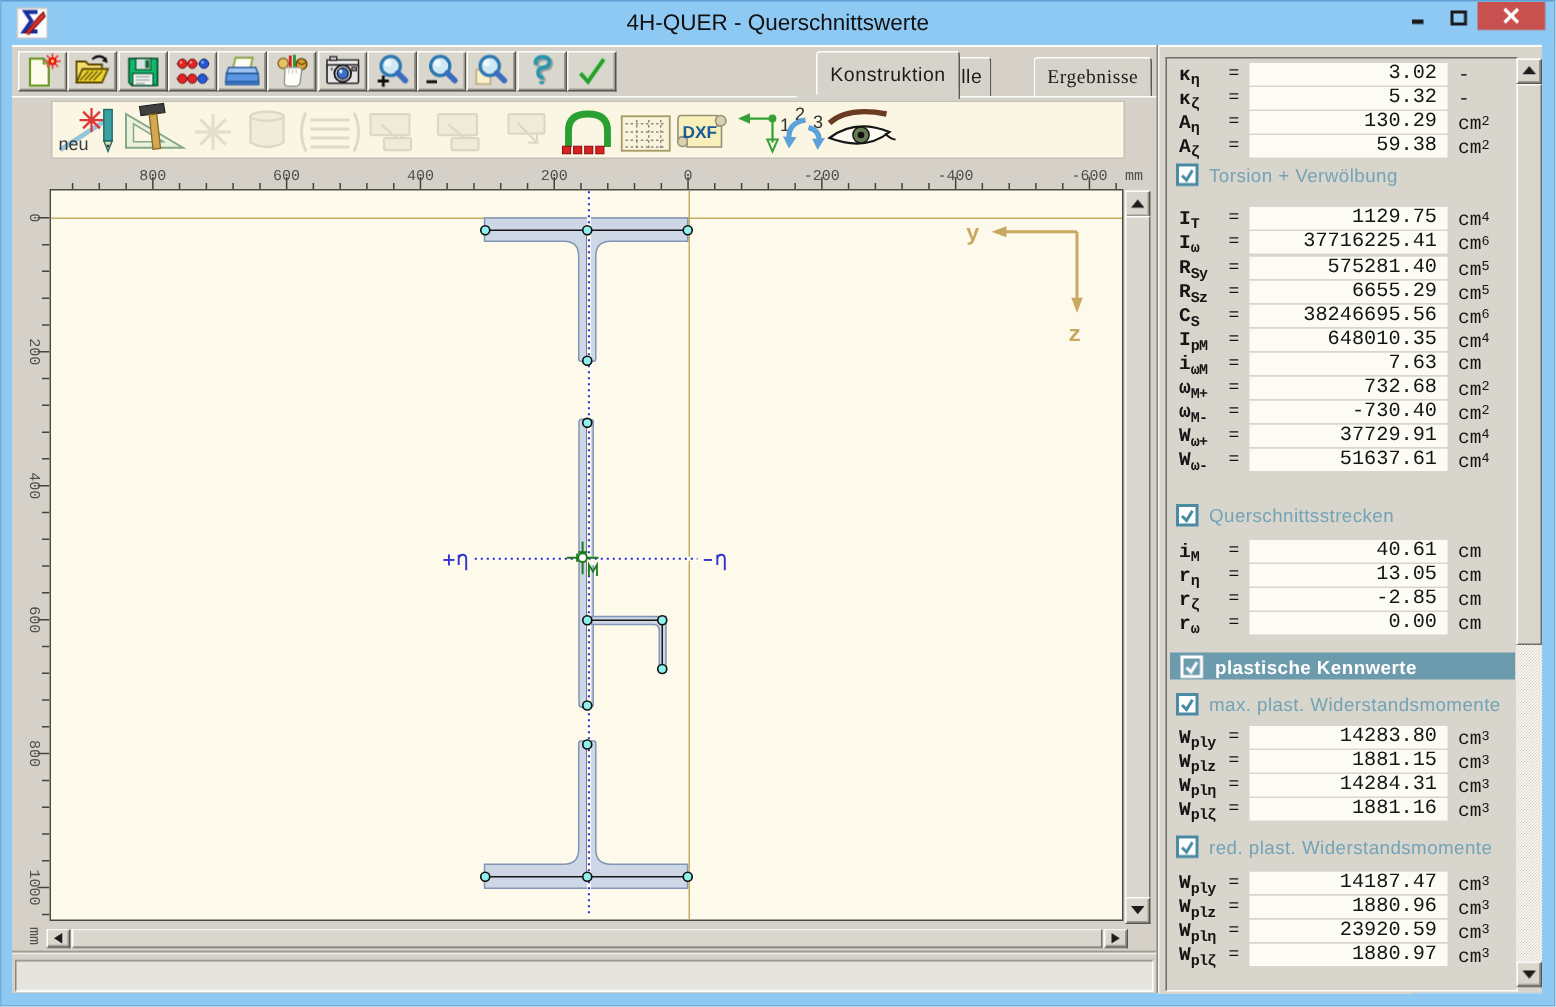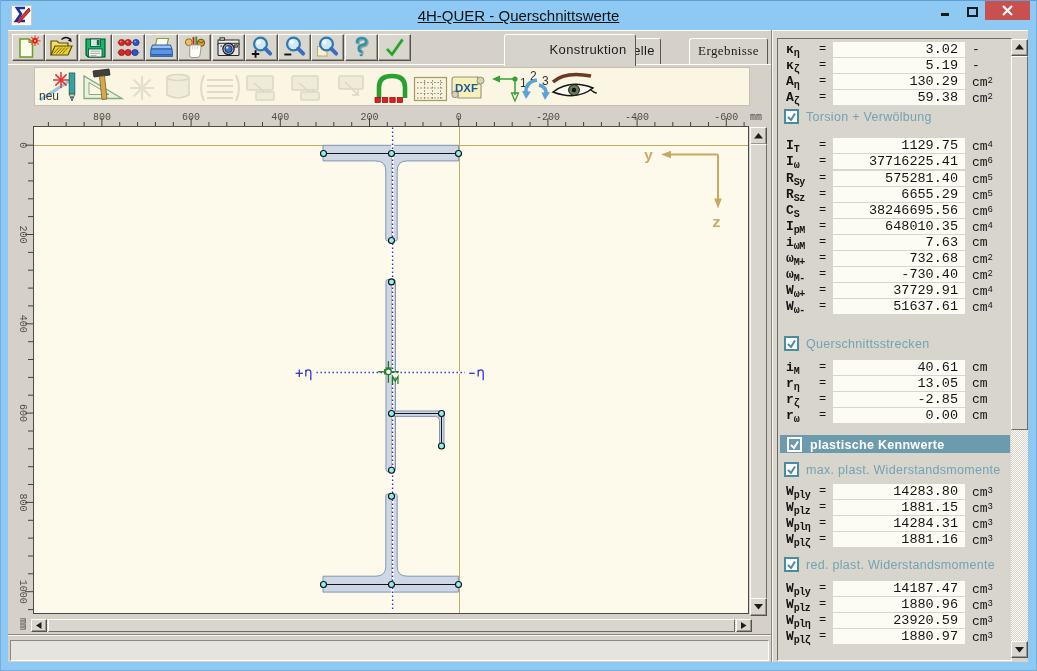--- a/index.html
+++ b/index.html
@@ -2,21 +2,21 @@
 <html><head>
 <meta charset="utf-8">
 <style>
 html,body{margin:0;padding:0;}
 body{width:1037px;height:671px;position:relative;overflow:hidden;background:#8ec9f3;
   font-family:"Liberation Sans",sans-serif;}
 svg,.vrow,.hdr,.tab,#titletext{will-change:transform;}
 .abs{position:absolute;}
 
 #titlebar{left:0;top:0;width:1037px;height:30px;background:#8ec9f3;}
-#titletext{left:0;top:7px;width:1037px;text-align:center;font:15px "Liberation Sans",sans-serif;color:#111;text-decoration:underline;}
+#titletext{left:0;top:7px;width:1037px;text-align:center;font:15px "Liberation Sans",sans-serif;color:#111;}
 #lp{left:8px;top:30px;width:763px;height:632px;background:#d5d1c8;}
 #rp{left:771px;top:30px;width:257px;height:632px;background:#d8d5cd;}
 
 .tb{position:absolute;top:34px;width:31px;height:25px;background:#d9d6ce;
  border-top:1px solid #fcfcfa;border-left:1px solid #fcfcfa;
  border-right:1px solid #55534c;border-bottom:1px solid #55534c;
  box-shadow:inset -1px -1px 0 #9a978e;}
 .tb svg{position:absolute;left:3px;top:0px;}
 
 .tab{position:absolute;background:#d6d3ca;border-top:1px solid #fdfdfc;border-left:1px solid #fdfdfc;
@@ -186,21 +186,21 @@
 </svg>
     </div>
 <div class="tb" style="left:377.75px;">
       <svg width="25" height="25" viewBox="0 0 25 25">
   <path d="M5 13.5 L10 19 L21 4" fill="none" stroke="#b8d8b8" stroke-width="4.2"></path>
   <path d="M5 14 L10 19.5 L20.5 4.5" fill="none" stroke="#2aa02a" stroke-width="2.6"></path>
 </svg>
     </div>
 </div>
 
-<div class="tab" style="left:504px;top:34px;width:94px;height:31px;line-height:30px;border-bottom:none;z-index:3;padding-left:36px;">Konstruktion</div>
+<div class="tab" style="left:544px;top:34px;width:94px;height:31px;line-height:30px;border-bottom:none;z-index:3;">Konstruktion</div>
 <div class="tab" style="left:605px;top:38px;width:54px;height:25px;line-height:24px;">Tabelle</div>
 <div class="tab" style="left:689px;top:38px;width:77px;height:25px;line-height:24px;font-family:Liberation Serif, serif;">Ergebnisse</div>
 
 <div class="abs" style="left:8px;top:64px;width:763px;height:41px;background:#d5d1c8;border-top:1px solid #fdfdfc;"></div>
 <div class="abs" style="left:34px;top:67px;width:714px;height:37px;background:#faf6e3;border:1px solid #c4c0b4;"></div>
 <div class="abs" style="left:531px;top:63px;width:93px;height:3px;background:#d6d3ca;z-index:3;"></div>
 <div id="toolbar2">
 <svg class="abs" style="left:34px;top:67px;" width="714" height="37" viewBox="0 0 714 37">
 
   <line x1="6" y1="33" x2="40" y2="11" stroke="#96c6da" stroke-width="3.2"></line>
@@ -507,21 +507,21 @@
 <div id="rpanelrows">
 <div class="vrow" style="top:41.5px">
       <span class="vl">κ<i>η</i></span>
       <span class="veq">=</span>
       <span class="vbox">3.02</span>
       <span class="vu">-</span>
     </div>
 <div class="vrow" style="top:57.6px">
       <span class="vl">κ<i>ζ</i></span>
       <span class="veq">=</span>
-      <span class="vbox">5.19</span>
+      <span class="vbox">5.32</span>
       <span class="vu">-</span>
     </div>
 <div class="vrow" style="top:73.7px">
       <span class="vl">A<i>η</i></span>
       <span class="veq">=</span>
       <span class="vbox">130.29</span>
       <span class="vu">cm<sup>2</sup></span>
     </div>
 <div class="vrow" style="top:89.8px">
       <span class="vl">A<i>ζ</i></span>

